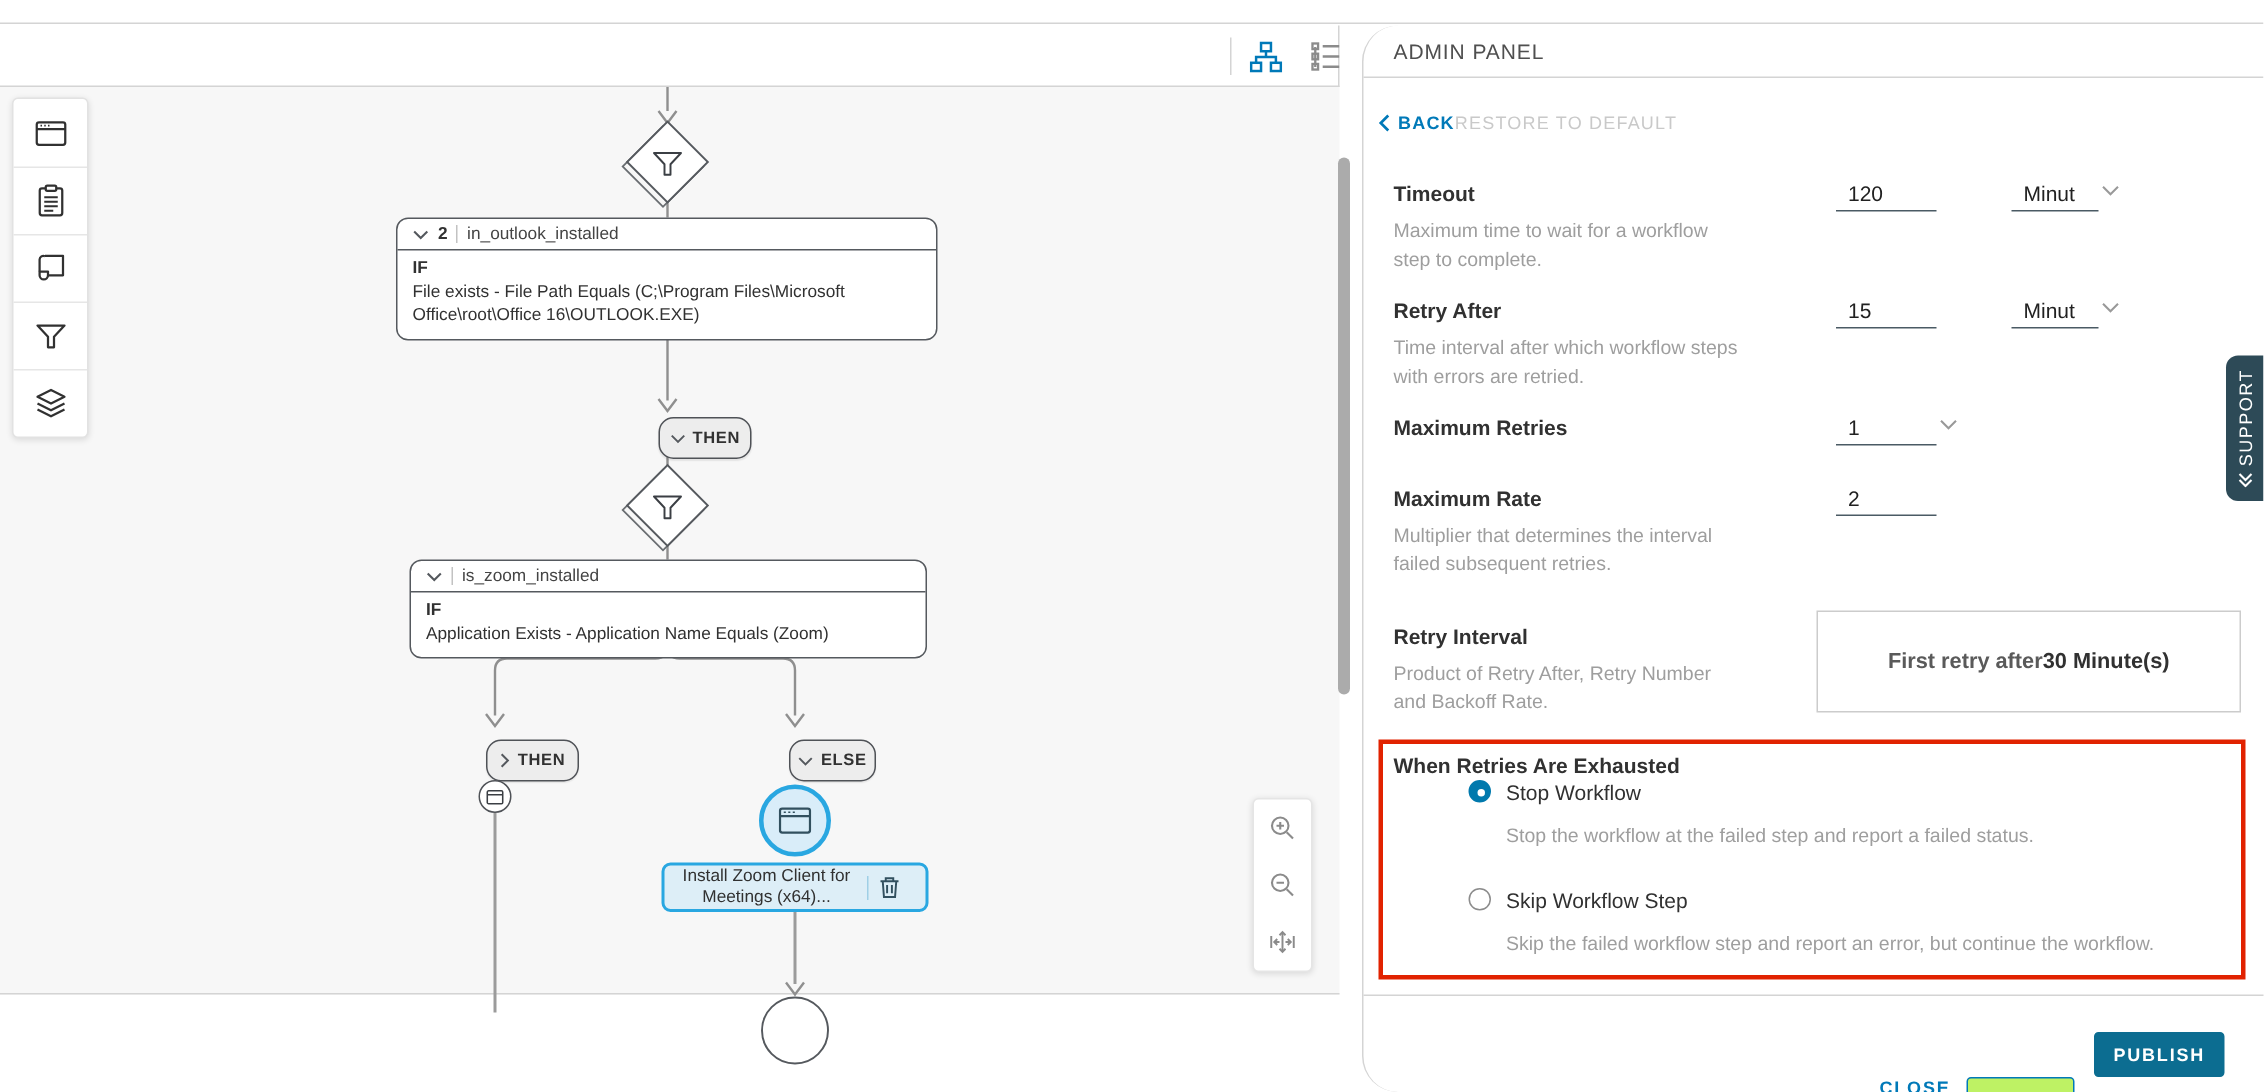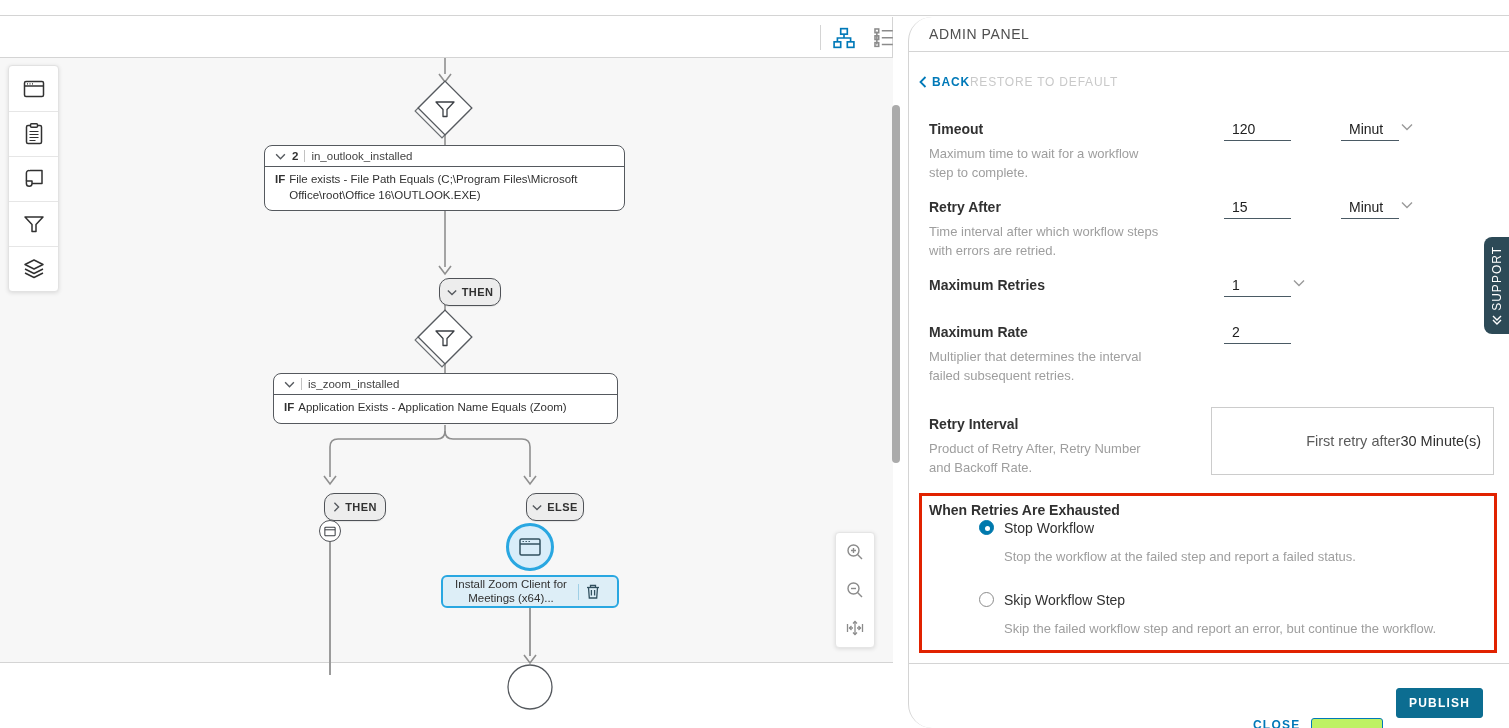--- a/index.html
+++ b/index.html
@@ -29,21 +29,21 @@
   
   .zoomctl { position:absolute; left:835px; top:474px; width:40px; background:#fff; border:1px solid #e5e5e5; border-radius:4px; box-shadow:0 1px 4px rgba(0,0,0,.12); }
   .zoomctl-btn { height:38px; display:flex; align-items:center; justify-content:center; cursor:pointer; }
 
   
   .flow-node { position:absolute; background:#fff; border:1px solid #55595e; border-radius:8px; font-size:11.5px; }
   .flow-node .nhead { display:flex; align-items:center; gap:6px; padding:4px 10px; border-bottom:1px solid #55595e; }
   .flow-node .nhead .nbadge { font-weight:bold; color:#313131; }
   .flow-node .nhead .nsep { width:1px; height:12px; background:#c2c2c2; }
   .flow-node .nhead .nname { color:#444; }
-  .flow-node .nbody { display:flex; padding:5px 10px 7px 10px; line-height:1.35; color:#313131; }
+  .flow-node .nbody { display:flex; padding:5px 10px 7px 10px; line-height:1.35; color:#313131;flex-direction:column; }
   .flow-node .nbody b { margin-right:4px; }
 
   .pill { position:absolute; height:28px; background:#ededed; border:1px solid #4f5257; border-radius:10px; display:flex; align-items:center; justify-content:center; gap:5px; font-size:11px; font-weight:bold; letter-spacing:.4px; color:#313131; cursor:pointer; box-shadow:0 1px 1px rgba(0,0,0,.08);margin-left:25px; }
 
   .step-circle-sm { position:absolute; width:22px; height:22px; border-radius:50%; background:#fff; border:1px solid #4f5257; display:flex; align-items:center; justify-content:center; }
   .step-circle-lg { position:absolute; width:48px; height:48px; border-radius:50%; background:#d9edf9; border:3px solid #29a7e1; display:flex; align-items:center; justify-content:center; }
 
   .install-node { position:absolute; background:#ddeef7; border:2px solid #29a7e1; border-radius:6px; display:flex; align-items:center; padding:2px 6px 2px 4px; cursor:pointer; }
   .install-node .ilabel { width:128px; text-align:center; font-size:11.5px; line-height:1.18; color:#313131; }
   .install-node .isep { width:1px; height:16px; background:#9fcfe6; margin:0 7px 0 3px; }
@@ -56,21 +56,21 @@
   .panel-header { height:35px; border-bottom:1px solid #d4d4d4; display:flex; align-items:center; padding-left:20px; font-size:14px; letter-spacing:.6px; color:#4f4f4f; }
   .back-row { position:absolute; top:58px; left:10px; right:20px; display:flex; align-items:center; }
   .back-link { display:flex; align-items:center; gap:5px; color:#0079b8; font-size:12px; font-weight:bold; letter-spacing:.8px; cursor:pointer; }
   .restore-link { color:#c9c9c9; font-size:12px; letter-spacing:.8px; cursor:pointer; }
 
   .field-label { position:absolute; left:20px; font-size:14px; font-weight:bold; color:#313131; }
   .field-desc { position:absolute; left:20px; width:235px; font-size:13px; color:#9e9e9e; line-height:1.45; }
   .u-input { position:absolute; left:315px; width:67px; height:22px; border:none; border-bottom:1px solid #4a5a64; background:transparent; font-family:"Liberation Sans",sans-serif; font-size:14px; color:#212121; padding:0 0 2px 8px; outline:none; }
   .u-select { position:absolute; height:22px; border-bottom:1px solid #4a5a64; display:flex; align-items:center; justify-content:space-between; font-size:14px; color:#212121; cursor:pointer; padding:0 2px 2px 8px; }
 
-  .interval-box { position:absolute; left:302px; top:390px; width:283px; height:68px; border:1px solid #ccc; display:flex; align-items:center; justify-content:flex-end; padding:0 12px; }
+  .interval-box { position:absolute; left:302px; top:390px; width:283px; height:68px; border:1px solid #ccc; display:flex; align-items:center; justify-content:center; padding:0 12px;font-weight:bold; }
   .interval-box .ilab { font-size:14.5px; color:#5a5a5a; }
   .interval-box .ival { font-size:14.5px; color:#313131; }
 
   .red-box { position:absolute; left:10px; top:476px; width:578px; height:160px; border:3px solid #e12200; }
   .red-box .rb-title { position:absolute; left:7px; top:6px; font-size:14px; font-weight:bold; color:#313131; }
   .radio-row { position:absolute; left:57px; display:flex; align-items:flex-start; gap:10px; cursor:pointer; }
   .radio { width:15px; height:15px; border-radius:50%; flex:0 0 auto; }
   .radio.on { background:#0079ad; border:1px solid #0079ad; position:relative; }
   .radio.on::after { content:""; position:absolute; left:5px; top:5px; width:5px; height:5px; border-radius:50%; background:#fff; }
   .radio.off { background:#fff; border:1px solid #8c8c8c; }

